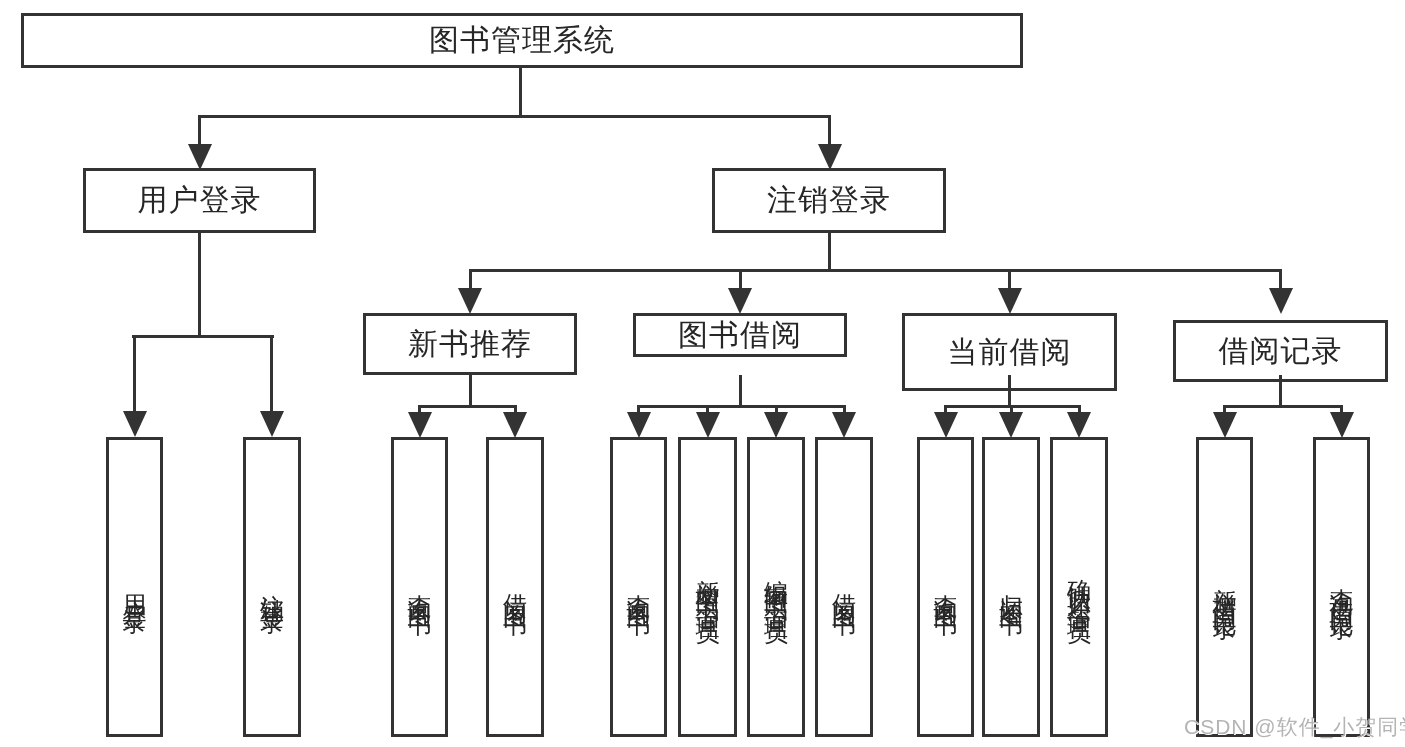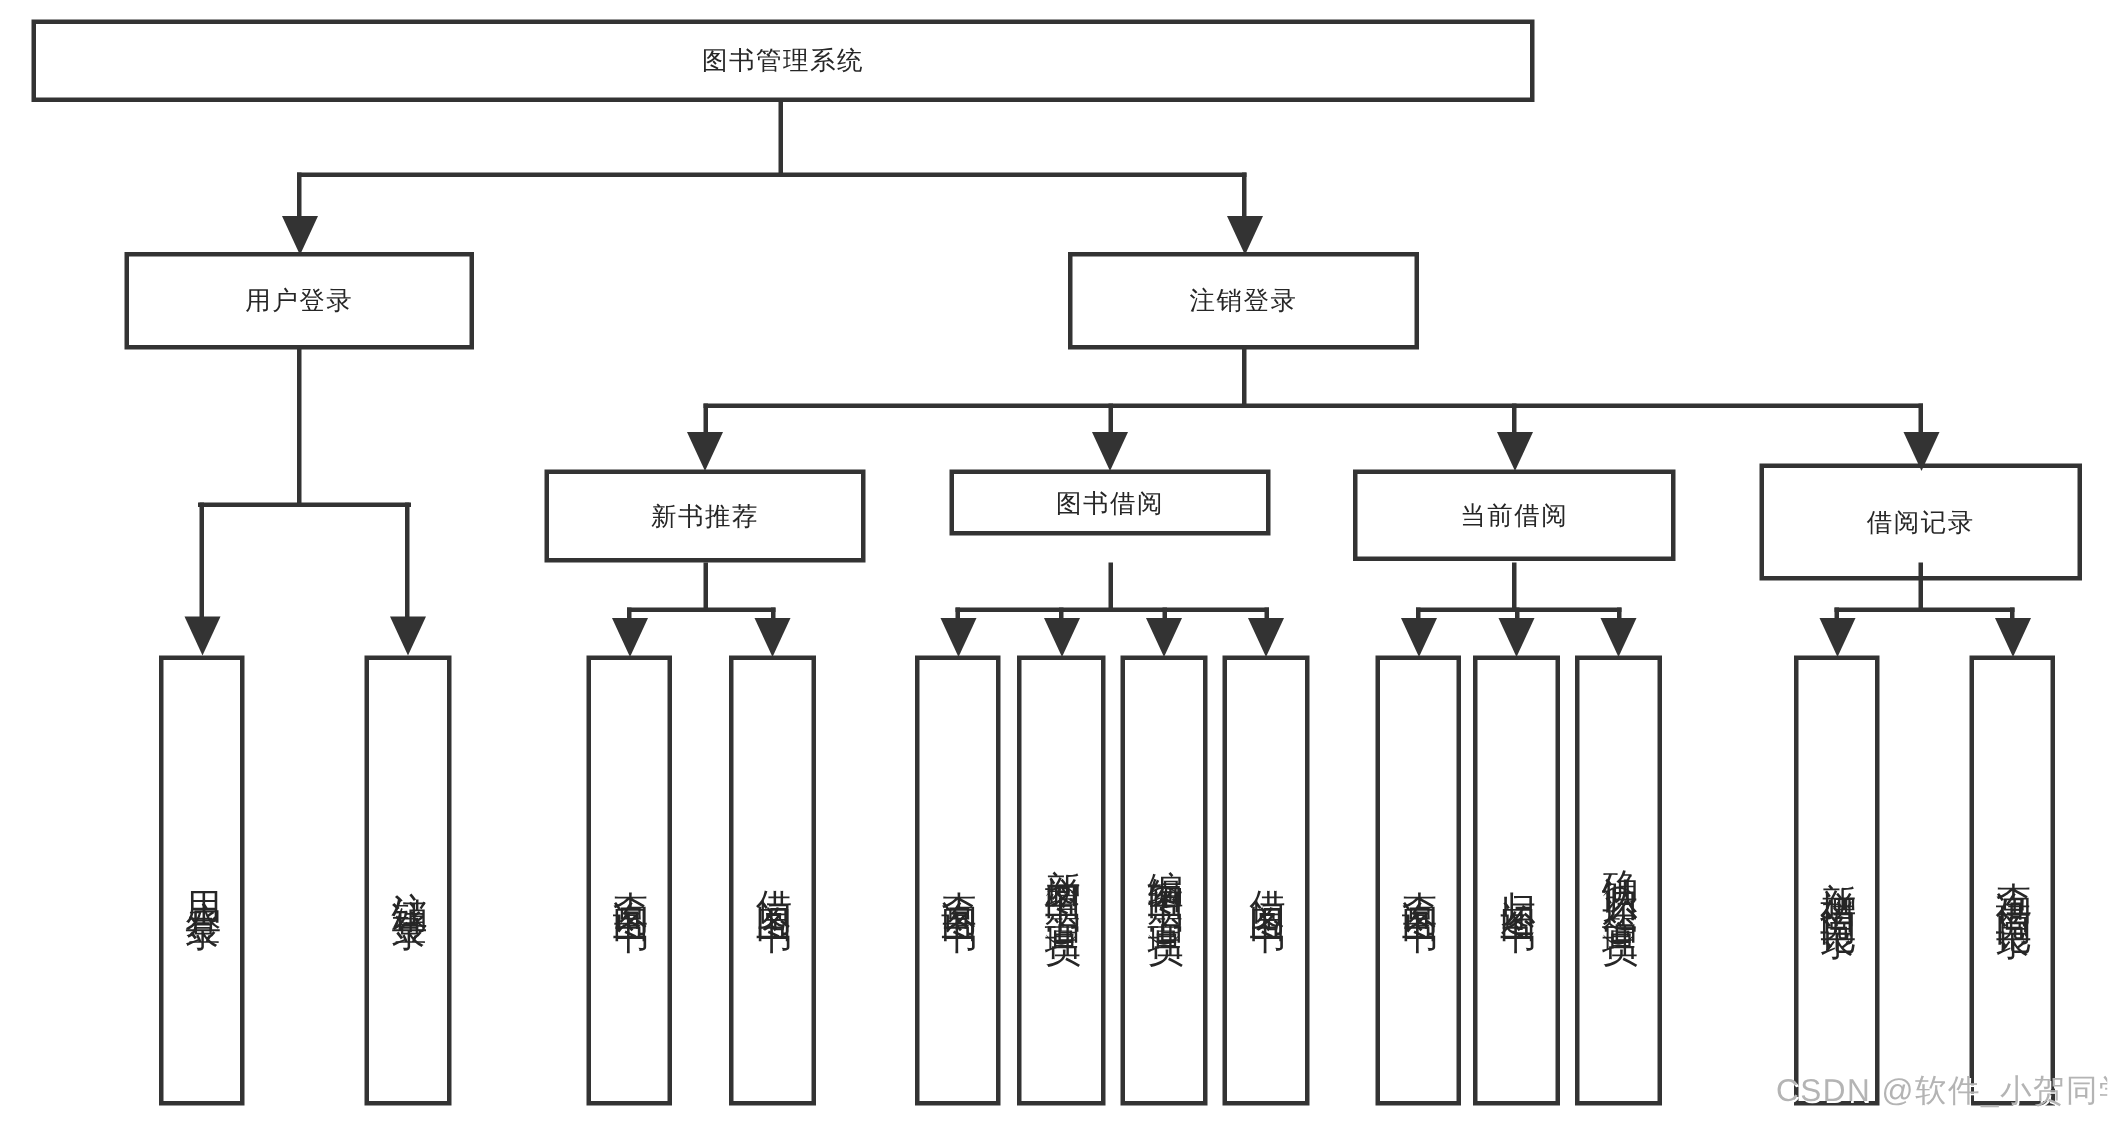--- a/index.html
+++ b/index.html
@@ -15,21 +15,21 @@
     position: absolute;
     box-sizing: border-box;
     border: 3px solid #333333;
     background: #ffffff;
     display: flex;
     align-items: center;
     justify-content: center;
     color: #262626;
   }
   .box.h span {
-    font-size: 17px;
+    font-size: 30px;
     letter-spacing: 1px;
     white-space: nowrap;
   }
   .box.v span {
     writing-mode: vertical-rl;
     text-orientation: mixed;
     font-size: 24px;
     line-height: 1;
     letter-spacing: 6px;
     white-space: nowrap;
@@ -75,25 +75,25 @@
   </div>
 
   <div class="box h" style="left:363px;top:313px;width:214px;height:62px">
     <span>新书推荐</span>
   </div>
 
   <div class="box h" style="left:633px;top:313px;width:214px;height:44px">
     <span>图书借阅</span>
   </div>
 
-  <div class="box h" style="left:902px;top:313px;width:215px;height:61px">
+  <div class="box h" style="left:902px;top:313px;width:215px;height:78px">
     <span>当前借阅</span>
   </div>
 
-  <div class="box h" style="left:1173px;top:309px;width:215px;height:78px">
+  <div class="box h" style="left:1173px;top:320px;width:215px;height:62px">
     <span>借阅记录</span>
   </div>
 
   <div class="box v" style="left:106px;top:437px;width:57px;height:300px">
     <span>用户登录</span>
   </div>
   <div class="box v" style="left:243px;top:437px;width:58px;height:300px">
     <span>注销登录</span>
   </div>
 

